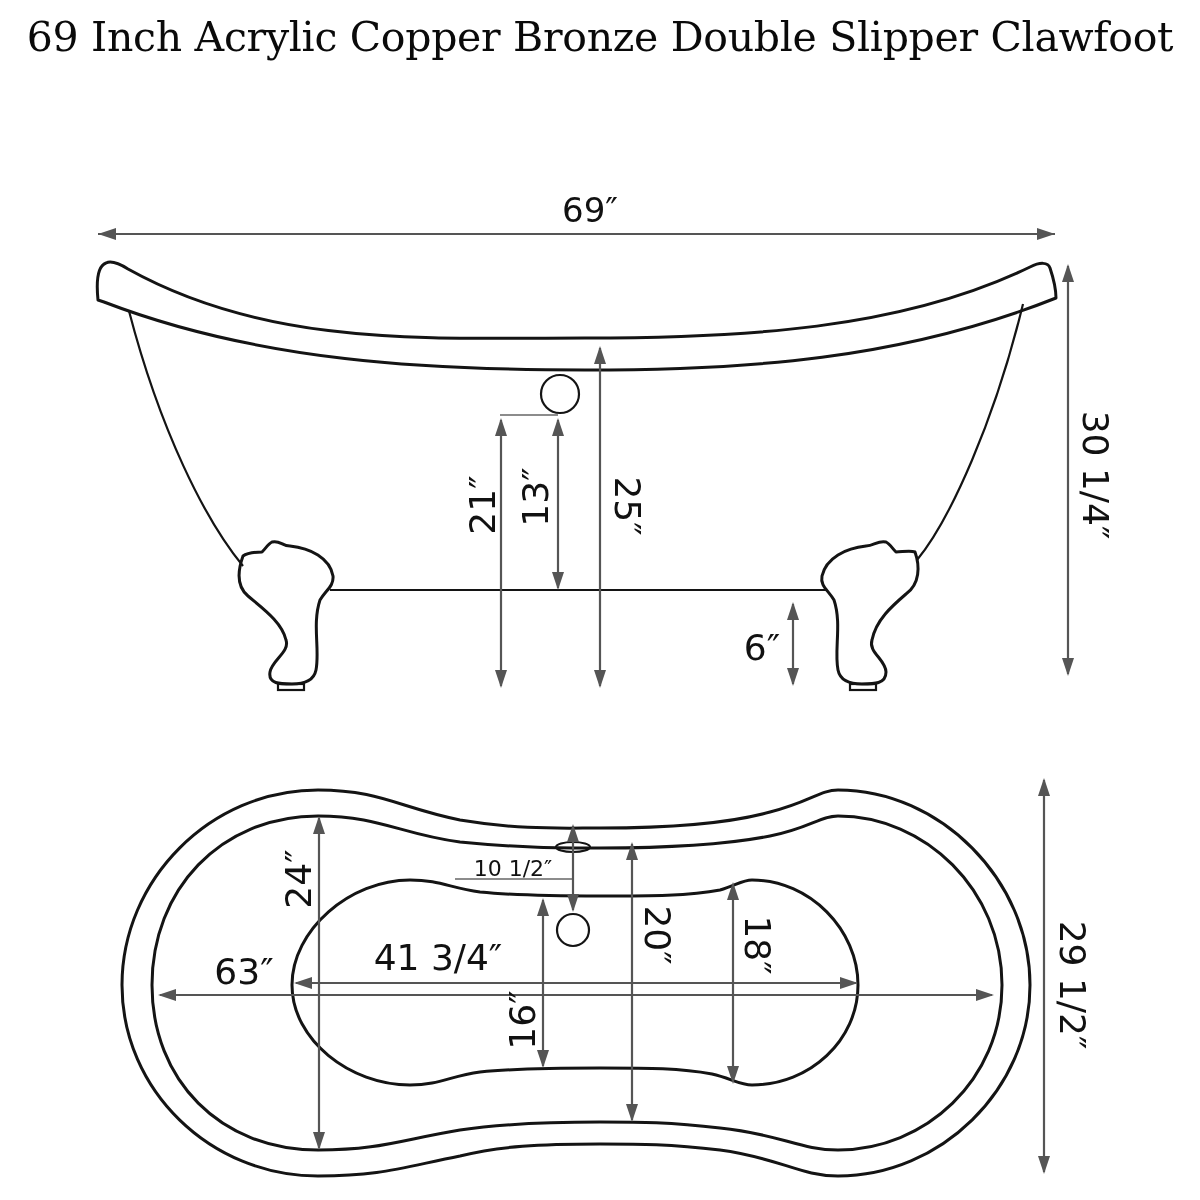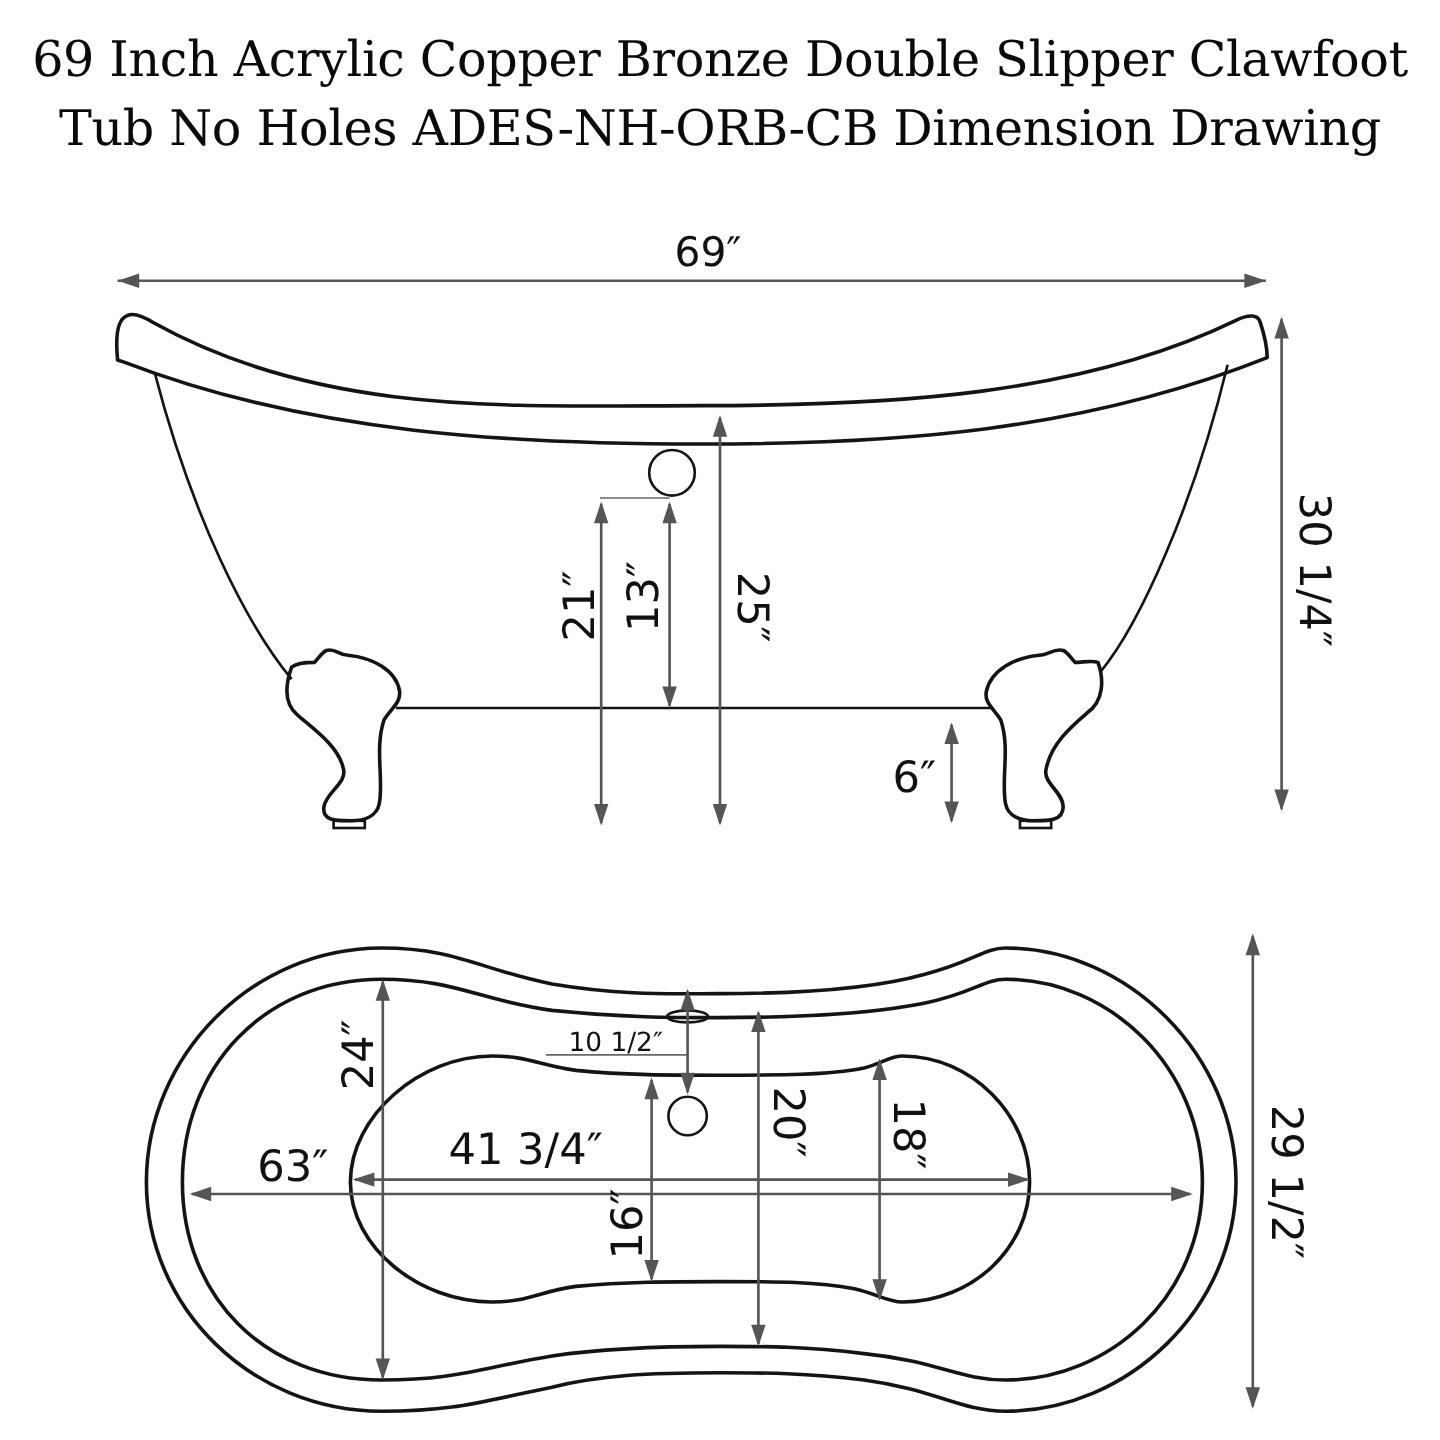--- a/index.html
+++ b/index.html
@@ -1,36 +1,35 @@
 <!DOCTYPE html>
 <html><head>
 <meta charset="utf-8">
 <style>
   html, body { margin: 0; padding: 0; background: #ffffff; }
   body { width: 1200px; height: 1200px; position: relative; overflow: hidden; }
   .title {
     position: absolute; left: 0; top: 8px; width: 1200px;
     text-align: center; color: #0a0a0a;
     font-family: "DejaVu Serif", "Liberation Serif", serif;
-    font-size: 41px; line-height: 58px; letter-spacing: -0.3px; margin-top: 12px;
+    font-size: 41px; line-height: 58px; letter-spacing: -0.3px;
   }
   .title .line { display: block; white-space: nowrap; }
   svg.drawing { position: absolute; left: 0; top: 0; }
   .outline { fill: none; stroke: #141414; stroke-width: 3; stroke-linejoin: round; stroke-linecap: round; }
   .thin { fill: none; stroke: #141414; stroke-width: 2.2; }
   .dim { stroke: #555555; stroke-width: 2.2; fill: none; }
   .leader { stroke: #666666; stroke-width: 1.4; fill: none; }
   .lbl { font-family: "DejaVu Sans", "Liberation Sans", sans-serif; fill: #111111; }
 </style>
 </head>
 <body>
 
 <div class="title">
   <span class="line">69 Inch Acrylic Copper Bronze Double Slipper Clawfoot</span>
-  <span class="line">Tub No Holes ADES-NH-ORB-CB Dimension Drawing</span>
 </div>
 
 <svg class="drawing" width="1200" height="1200" viewBox="0 0 1200 1200" xmlns="http://www.w3.org/2000/svg">
   <defs>
     <marker id="ah" viewBox="0 0 10 10" refX="9" refY="5" markerWidth="7" markerHeight="7" orient="auto-start-reverse" markerUnits="userSpaceOnUse">
       <path d="M0,1.5 L10,5 L0,8.5 Z" fill="#555555"></path>
     </marker>
     <marker id="ahs" viewBox="0 0 10 10" refX="9" refY="5" markerWidth="8" markerHeight="12" orient="auto-start-reverse" markerUnits="userSpaceOnUse">
       <path d="M0,0 L10,5 L0,10 Z" fill="#555555"></path>
     </marker>

